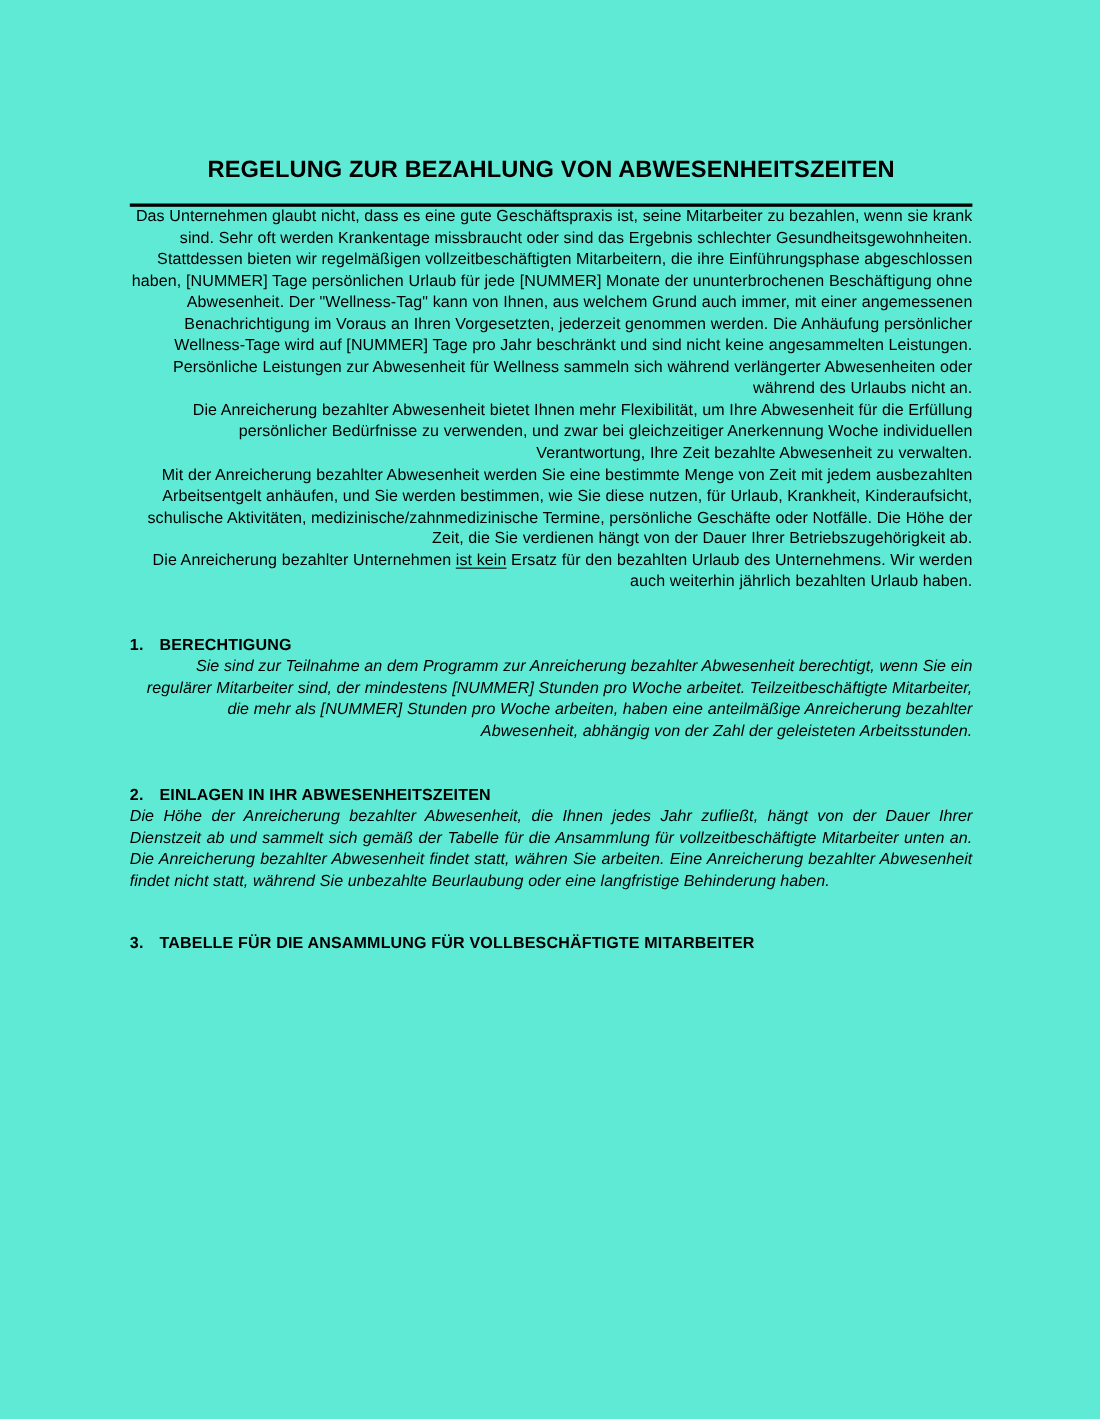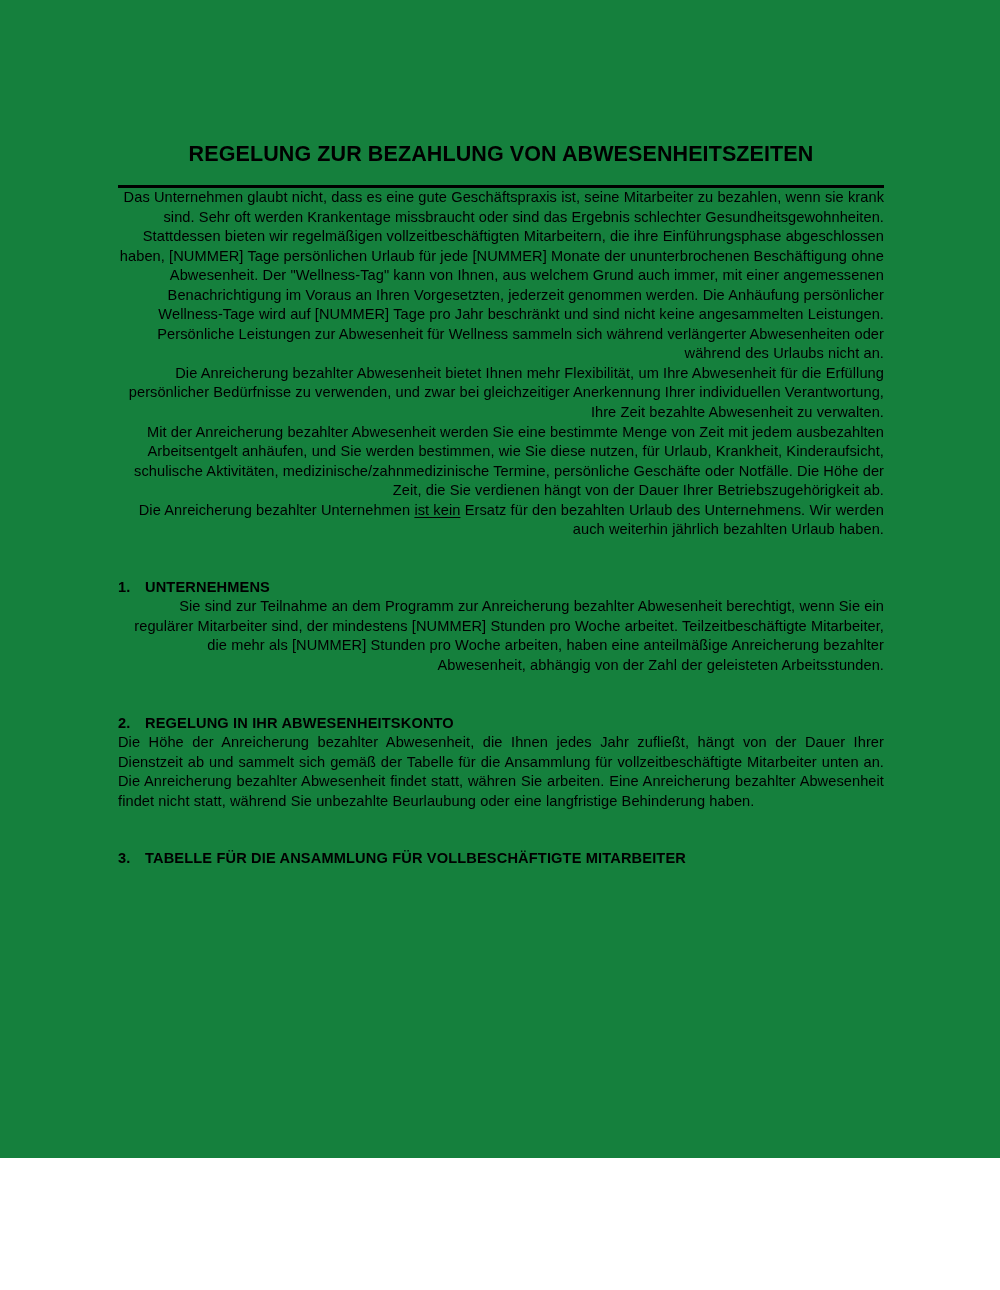--- a/index.html
+++ b/index.html
@@ -10,22 +10,22 @@
   body {
     width: 1000px;
     height: 1290px;
     font-family: "Liberation Sans", sans-serif;
     color: #000000;
     -webkit-font-smoothing: antialiased;
   }
   .page {
     position: relative;
     width: 1000px;
-    height: 1158px;
-    background: #15803d;
+    height: 1290px;
+    background: #5eead4;
     box-sizing: border-box;
     padding: 0;
     overflow: hidden;
   }
   .content {
     position: absolute;
     left: 118px;
     top: 140px;
     width: 766px;
   }
@@ -74,55 +74,55 @@
   }
   .section-heading .num {
     width: 27px;
     flex: 0 0 27px;
     font-weight: bold;
   }
   .section-heading .heading-text {
     flex: 1 1 auto;
   }
   .gap-heading { margin-top: 38px; }
-  .gap-after-heading { margin-top: 17px; }
+  .gap-after-heading { margin-top: 17px; font-style: italic; }
 
   u.inline-underline {
     text-underline-offset: 1.5px;
   }
 </style>
 </head>
 <body>
 
 <div class="page">
   <div class="content">
 
     <h1 class="doc-title">
       <span>REGELUNG ZUR BEZAHLUNG VON ABWESENHEITSZEITEN</span><br>
     </h1>
 
     <hr class="title-rule">
 
     <p class="body-par gap-first">Das Unternehmen glaubt nicht, dass es eine gute Geschäftspraxis ist, seine Mitarbeiter zu bezahlen, wenn sie krank sind. Sehr oft werden Krankentage missbraucht oder sind das Ergebnis schlechter Gesundheitsgewohnheiten. Stattdessen bieten wir regelmäßigen vollzeitbeschäftigten Mitarbeitern, die ihre Einführungsphase abgeschlossen haben, [NUMMER] Tage persönlichen Urlaub für jede [NUMMER] Monate der ununterbrochenen Beschäftigung ohne Abwesenheit. Der "Wellness-Tag" kann von Ihnen, aus welchem Grund auch immer, mit einer angemessenen Benachrichtigung im Voraus an Ihren Vorgesetzten, jederzeit genommen werden. Die Anhäufung persönlicher Wellness-Tage wird auf [NUMMER] Tage pro Jahr beschränkt und sind nicht keine angesammelten Leistungen. Persönliche Leistungen zur Abwesenheit für Wellness sammeln sich während verlängerter Abwesenheiten oder während des Urlaubs nicht an.</p>
 
-    <p class="body-par gap-par">Die Anreicherung bezahlter Abwesenheit bietet Ihnen mehr Flexibilität, um Ihre Abwesenheit für die Erfüllung persönlicher Bedürfnisse zu verwenden, und zwar bei gleichzeitiger Anerkennung Ihrer individuellen Verantwortung, Ihre Zeit bezahlte Abwesenheit zu verwalten.</p>
+    <p class="body-par gap-par">Die Anreicherung bezahlter Abwesenheit bietet Ihnen mehr Flexibilität, um Ihre Abwesenheit für die Erfüllung persönlicher Bedürfnisse zu verwenden, und zwar bei gleichzeitiger Anerkennung Woche individuellen Verantwortung, Ihre Zeit bezahlte Abwesenheit zu verwalten.</p>
 
     <p class="body-par gap-par">Mit der Anreicherung bezahlter Abwesenheit werden Sie eine bestimmte Menge von Zeit mit jedem ausbezahlten Arbeitsentgelt anhäufen, und Sie werden bestimmen, wie Sie diese nutzen, für Urlaub, Krankheit, Kinderaufsicht, schulische Aktivitäten, medizinische/zahnmedizinische Termine, persönliche Geschäfte oder Notfälle. Die Höhe der Zeit, die Sie verdienen hängt von der Dauer Ihrer Betriebszugehörigkeit ab.</p>
 
     <p class="body-par gap-par"><span>Die Anreicherung bezahlter Unternehmen </span><u class="inline-underline">ist kein</u><span> Ersatz für den bezahlten Urlaub des Unternehmens. Wir werden auch weiterhin jährlich bezahlten Urlaub haben.</span></p>
 
     <div class="section-heading gap-heading">
       <span class="num">1.</span>
-      <span class="heading-text">UNTERNEHMENS</span>
+      <span class="heading-text">BERECHTIGUNG</span>
     </div>
     <p class="body-par gap-after-heading">Sie sind zur Teilnahme an dem Programm zur Anreicherung bezahlter Abwesenheit berechtigt, wenn Sie ein regulärer Mitarbeiter sind, der mindestens [NUMMER] Stunden pro Woche arbeitet. Teilzeitbeschäftigte Mitarbeiter, die mehr als [NUMMER] Stunden pro Woche arbeiten, haben eine anteilmäßige Anreicherung bezahlter Abwesenheit, abhängig von der Zahl der geleisteten Arbeitsstunden.</p>
 
     <div class="section-heading gap-heading">
       <span class="num">2.</span>
-      <span class="heading-text">REGELUNG IN IHR ABWESENHEITSKONTO</span>
+      <span class="heading-text">EINLAGEN IN IHR ABWESENHEITSZEITEN</span>
     </div>
     <p class="body-par justify gap-after-heading">Die Höhe der Anreicherung bezahlter Abwesenheit, die Ihnen jedes Jahr zufließt, hängt von der Dauer Ihrer Dienstzeit ab und sammelt sich gemäß der Tabelle für die Ansammlung für vollzeitbeschäftigte Mitarbeiter unten an. Die Anreicherung bezahlter Abwesenheit findet statt, währen Sie arbeiten. Eine Anreicherung bezahlter Abwesenheit findet nicht statt, während Sie unbezahlte Beurlaubung oder eine langfristige Behinderung haben.</p>
 
     <div class="section-heading gap-heading">
       <span class="num">3.</span>
       <span class="heading-text">TABELLE FÜR DIE ANSAMMLUNG FÜR VOLLBESCHÄFTIGTE MITARBEITER</span>
     </div>
 
   </div>
 </div>

